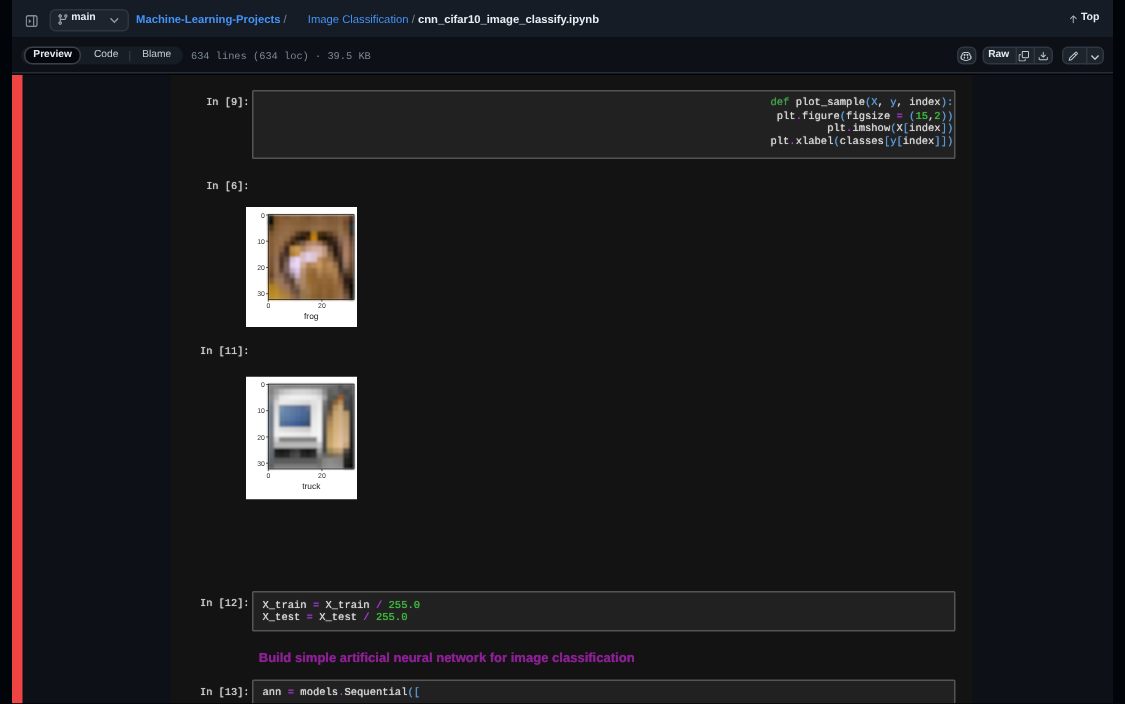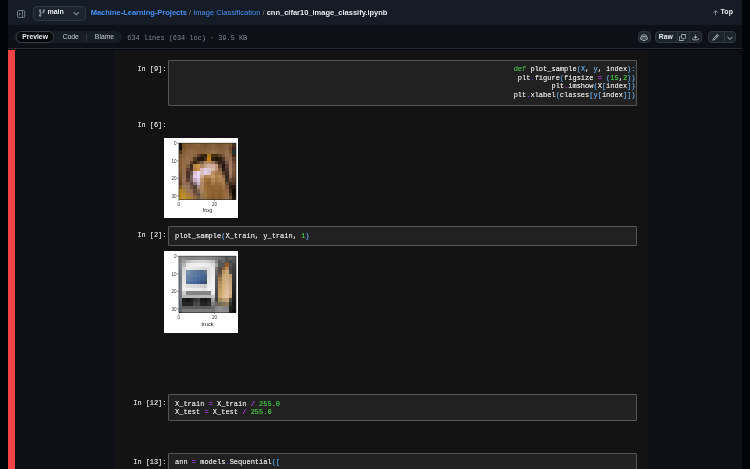--- a/index.html
+++ b/index.html
@@ -30,21 +30,21 @@
       <path d="M4.2 5.2 7.6 8 4.2 10.8Z" fill="#848d97"></path>
     </svg>
     <div class="abs" style="left:32.8px;top:6.3px;width:53.5px;height:14.6px;background:#1d242d;border:1px solid #2e3640;border-radius:4px;"></div>
     <svg class="abs" style="left:38px;top:9.4px;" width="8" height="8" viewBox="0 0 16 16">
       <path fill="#9aa3ad" d="M9.5 3.25a2.25 2.25 0 1 1 3 2.122V6A2.5 2.5 0 0 1 10 8.5H6a1 1 0 0 0-1 1v1.128a2.251 2.251 0 1 1-1.5 0V5.372a2.25 2.25 0 1 1 1.5 0v1.836A2.493 2.493 0 0 1 6 7h4a1 1 0 0 0 1-1v-.628A2.25 2.25 0 0 1 9.5 3.25Zm-6 0a.75.75 0 1 0 1.5 0 .75.75 0 0 0-1.5 0Zm8.25-.75a.75.75 0 1 0 0 1.5.75.75 0 0 0 0-1.5ZM4.25 12a.75.75 0 1 0 0 1.5.75.75 0 0 0 0-1.5Z"></path>
     </svg>
     <div class="abs" style="left:47.5px;top:8.2px;font-size:7px;font-weight:bold;color:#e6edf3;">main</div>
     <svg class="abs" style="left:72.8px;top:11.2px;" width="6.5" height="5" viewBox="0 0 10 7">
       <path d="M1 1.5 5 5.5 9 1.5" stroke="#8d96a0" stroke-width="1.6" fill="none"></path>
     </svg>
-    <div class="abs" style="left:90.7px;top:8px;font-size:7.5px;color:#7d8590;white-space:pre;"><span style="color:#4493f8;font-weight:bold;">Machine-Learning-Projects</span> / <span style="color:#4493f8;">Image Classification</span> / <span style="color:#e6edf3;font-weight:bold;">cnn_cifar10_image_classify.ipynb</span></div>
+    <div class="abs" style="left:90.7px;top:8px;font-size:7.5px;color:#7d8590;white-space:pre;"><span style="color:#4493f8;font-weight:bold;">Machine-Learning-Projects</span> / <span style="color:#4493f8;margin-left:12px;">Image Classification</span> / <span style="color:#e6edf3;font-weight:bold;">cnn_cifar10_image_classify.ipynb</span></div>
     <svg class="abs" style="left:711.7px;top:8.5px;" width="7" height="7.6" viewBox="0 0 16 16">
       <path fill="#aab2bb" d="M3.47 7.78a.75.75 0 0 1 0-1.06l4.25-4.25a.75.75 0 0 1 1.06 0l4.25 4.25a.751.751 0 0 1-.018 1.042.751.751 0 0 1-1.042.018L8.75 4.56v8.69a.75.75 0 0 1-1.5 0V4.56L4.53 7.78a.75.75 0 0 1-1.06 0Z"></path>
     </svg>
     <div class="abs" style="left:720.6px;top:8.3px;font-size:7px;font-weight:bold;color:#e6edf3;">Top</div>
     <div class="seg" style="left:14.3px;width:107.7px;"></div>
     <div class="abs" style="left:16px;top:31.4px;width:38.2px;height:11.3px;background:#04070c;border:1px solid #39404a;border-radius:5.5px;"></div>
     <div class="abs" style="left:16px;top:33.2px;width:38.2px;text-align:center;font-size:6.8px;font-weight:bold;color:#e6edf3;">Preview</div>
     <div class="abs" style="left:61px;top:33.2px;width:19.5px;text-align:center;font-size:6.8px;color:#c3ccd4;">Code</div>
     <div class="abs" style="left:86.2px;top:34px;width:1px;height:6.8px;background:#2f353d;"></div>
     <div class="abs" style="left:94px;top:33.2px;width:21px;text-align:center;font-size:6.8px;color:#c3ccd4;">Blame</div>
@@ -357,24 +357,21 @@
             <line x1="13.4" y1="40.3" x2="14.9" y2="40.3" stroke="#222" stroke-width="0.5"></line>
             <text x="12.6" y="42.1" text-anchor="end" font-size="4.6" fill="#333333" font-family="Liberation Sans, sans-serif">20</text>
             <line x1="13.4" y1="57.8" x2="14.9" y2="57.8" stroke="#222" stroke-width="0.5"></line>
             <text x="12.6" y="59.6" text-anchor="end" font-size="4.6" fill="#333333" font-family="Liberation Sans, sans-serif">30</text>
             <line x1="14.9" y1="61.6" x2="14.9" y2="63.1" stroke="#222" stroke-width="0.5"></line>
             <text x="14.9" y="67.5" text-anchor="middle" font-size="4.6" fill="#333333" font-family="Liberation Sans, sans-serif">0</text>
             <line x1="50.6" y1="61.6" x2="50.6" y2="63.1" stroke="#222" stroke-width="0.5"></line>
             <text x="50.6" y="67.5" text-anchor="middle" font-size="4.6" fill="#333333" font-family="Liberation Sans, sans-serif">20</text>
             <text x="43.5" y="74.4" text-anchor="middle" font-size="5.6" fill="#222222" font-family="Liberation Sans, sans-serif">frog</text>
           </svg></div>
-        <div class="prompt" style="top:181.6px;">In [2]:</div>
-        <div class="ccell" style="top:176.5px;height:19.9px;">
-          <div class="code">plot_sample<span class="p">(</span>X_train, y_train, <span class="m">1</span><span class="p">)</span></div>
-        </div>
+        <div class="prompt" style="top:181.6px;">In [11]:</div>
         <div class="abs" style="left:49.5px;top:201.6px;"><svg width="74.5" height="82" viewBox="0 0 74.5 82">
             <defs>
               <filter id="btruck" x="-5%" y="-5%" width="110%" height="110%">
                 <feGaussianBlur stdDeviation="0.55"></feGaussianBlur>
               </filter>
             </defs>
             <rect x="0" y="0" width="74.5" height="82" fill="#ffffff"></rect>
             <g filter="url(#btruck)" shape-rendering="crispEdges">
               <rect x="14.9" y="5.1" width="57.1" height="56.5" fill="#8a8a88"></rect>
               <rect x="14.90" y="5.10" width="3.75" height="3.71" fill="#888887"></rect>
@@ -646,18 +643,19 @@
             <line x1="14.9" y1="61.6" x2="14.9" y2="63.1" stroke="#222" stroke-width="0.5"></line>
             <text x="14.9" y="67.5" text-anchor="middle" font-size="4.6" fill="#333333" font-family="Liberation Sans, sans-serif">0</text>
             <line x1="50.6" y1="61.6" x2="50.6" y2="63.1" stroke="#222" stroke-width="0.5"></line>
             <text x="50.6" y="67.5" text-anchor="middle" font-size="4.6" fill="#333333" font-family="Liberation Sans, sans-serif">20</text>
             <text x="43.5" y="75.2" text-anchor="middle" font-size="5.6" fill="#222222" font-family="Liberation Sans, sans-serif">truck</text>
           </svg></div>
         <div class="prompt" style="top:349.8px;">In [12]:</div>
         <div class="ccell" style="top:344.7px;height:26.6px;">
           <div class="code">X_train <span class="o">=</span> X_train <span class="o">/</span> <span class="m">255.0</span><br>X_test <span class="o">=</span> X_test <span class="o">/</span> <span class="m">255.0</span></div>
         </div>
+        <div class="mh" style="top:384.7px;">Build simple artificial neural network for image classification</div>
         <div class="prompt" style="top:408.40000000000003px;">In [13]:</div>
         <div class="ccell" style="top:403.3px;height:70px;">
           <div class="code">ann <span class="o">=</span> models<span class="o">.</span>Sequential<span class="p">([</span></div>
         </div>
       </div>
     </div>
   </div>
 </body></html>

